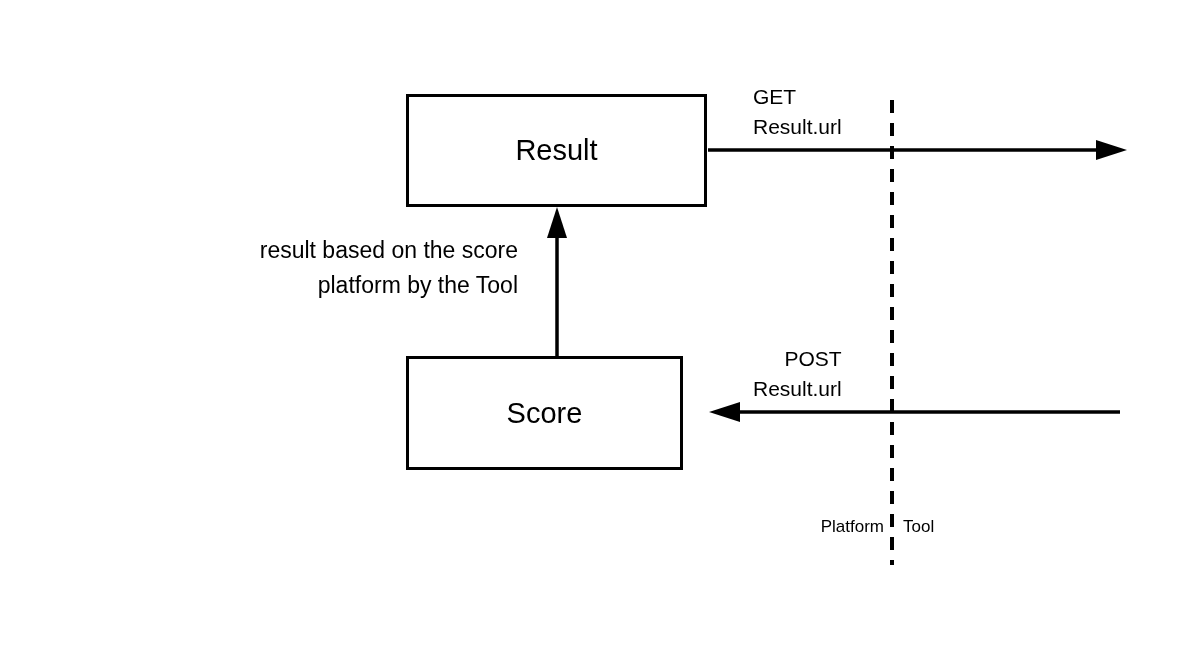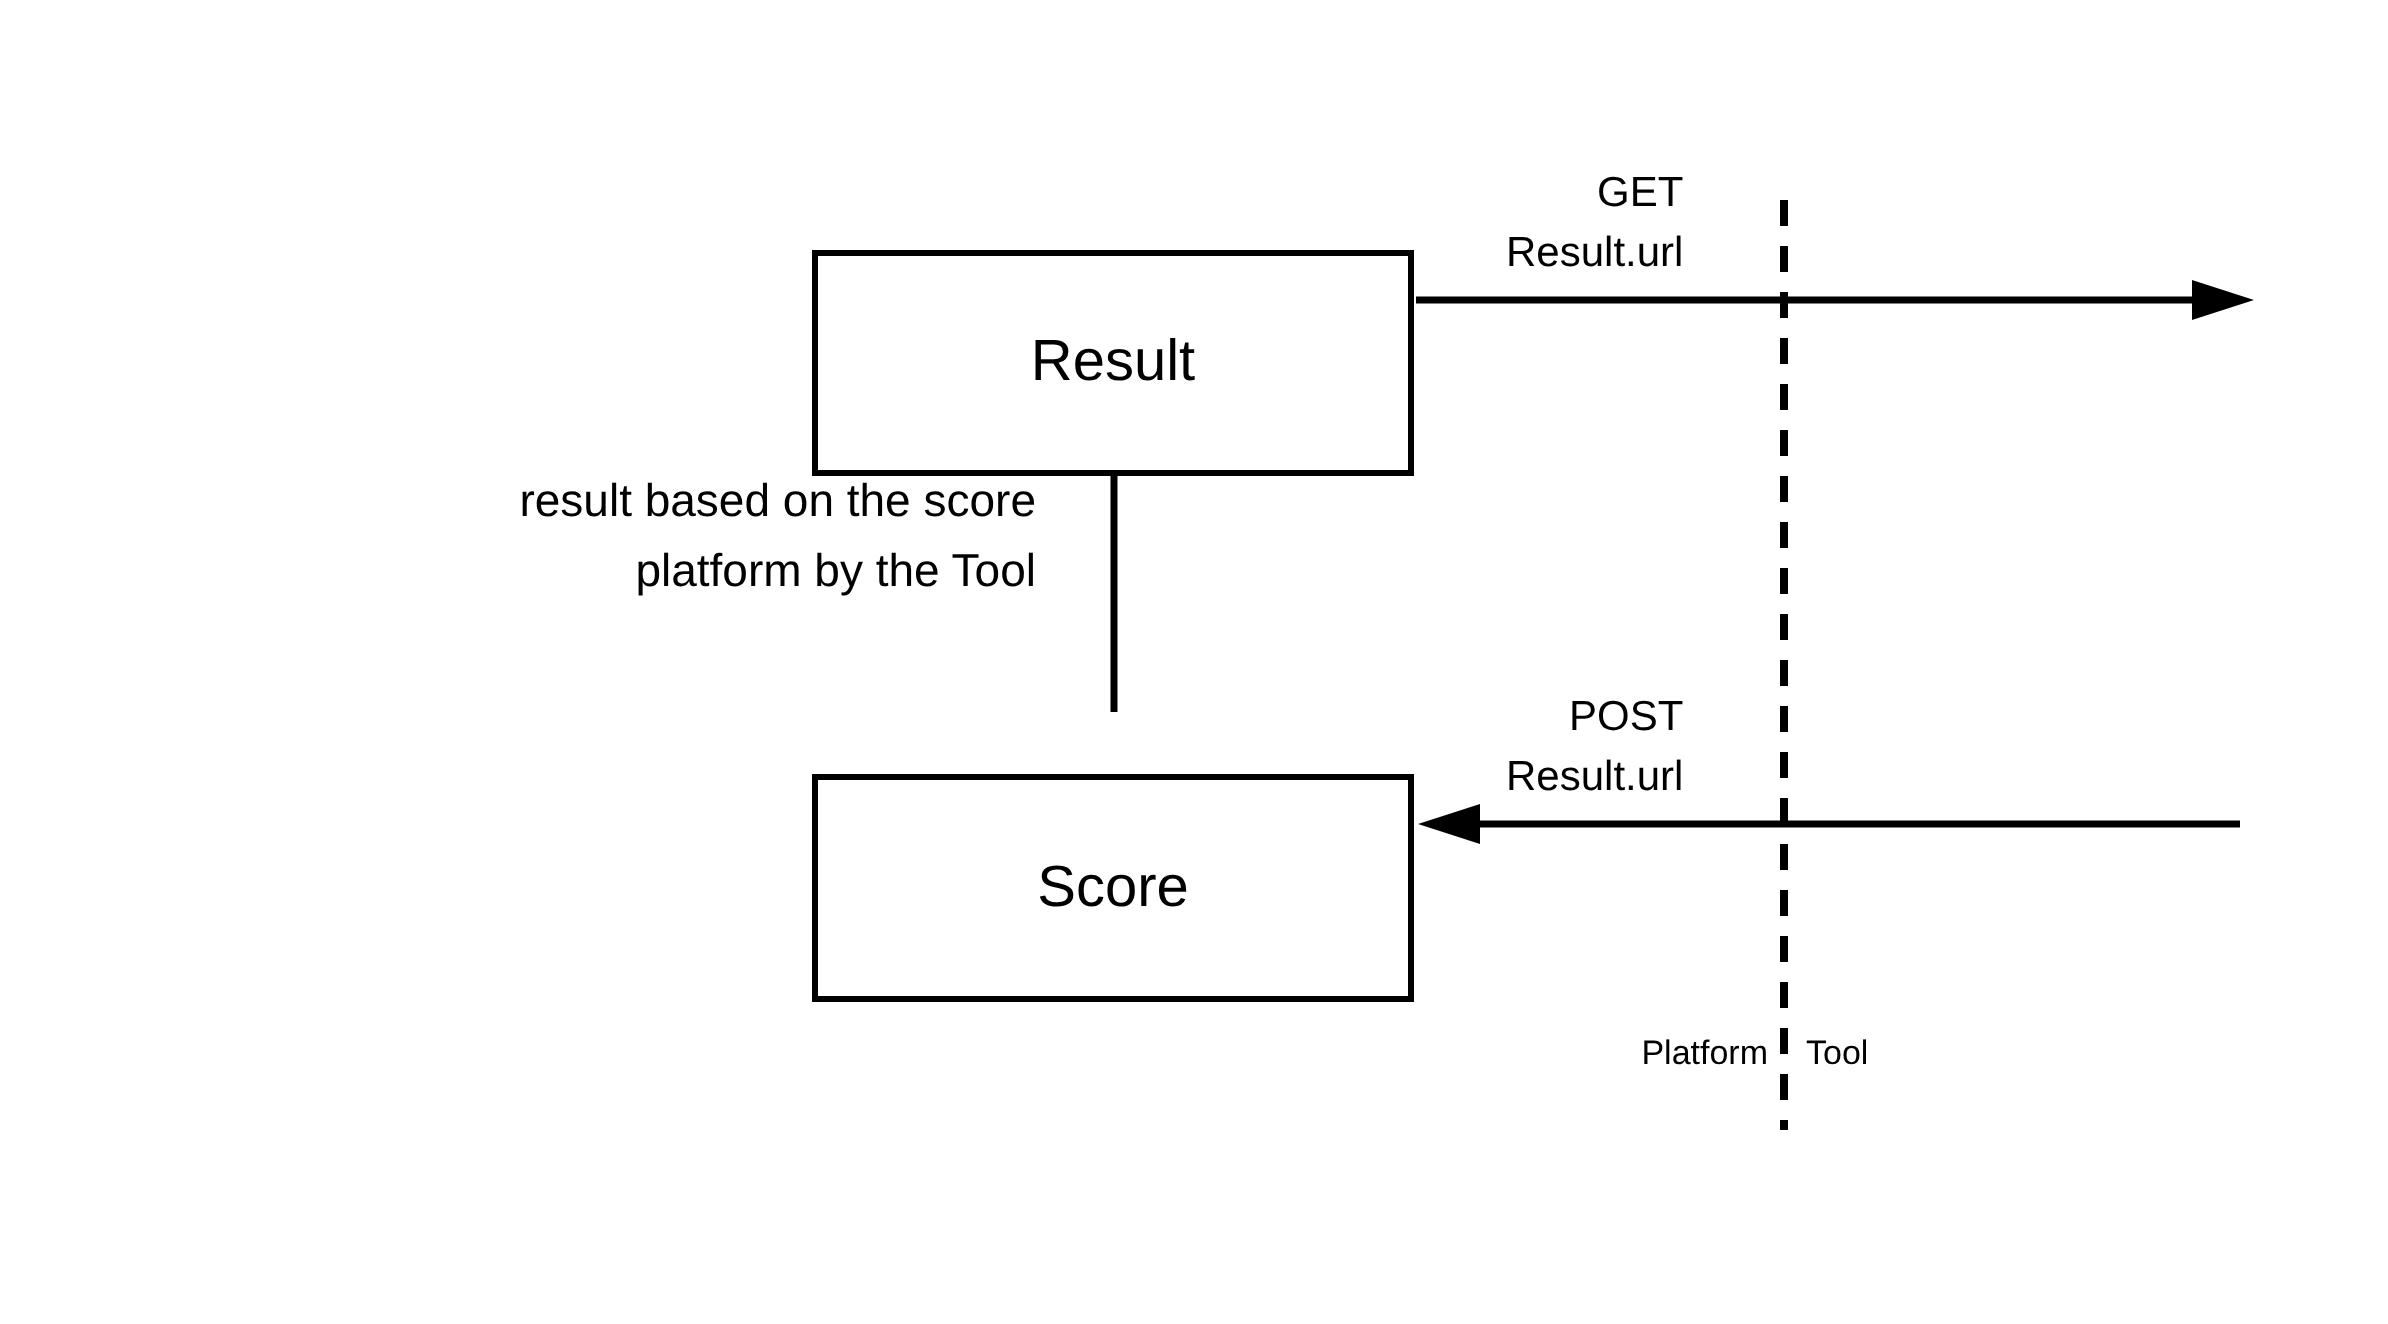--- a/index.html
+++ b/index.html
@@ -23,49 +23,47 @@
     height: 662px;
   }
   .node-box {
     position: absolute;
     border: 3px solid #000000;
     background: #ffffff;
     display: flex;
     align-items: center;
     justify-content: center;
     box-sizing: border-box;
-    margin-top: 31px;
   }
   .node-box .node-label {
     font-size: 29px;
     color: #000000;
   }
   .box-result {
     left: 406px;
     top: 94px;
     width: 301px;
     height: 113px;
   }
   .box-score {
     left: 406px;
     top: 356px;
-    width: 301px;
+    width: 277px;
     height: 114px;
   }
   .arrow-label {
     position: absolute;
     font-size: 21px;
     line-height: 30px;
     color: #000000;
     white-space: nowrap;
   }
   .label-get {
     left: 753px;
     top: 82px;
-    text-align: right;
   }
   .label-post {
     left: 753px;
     top: 344px;
     text-align: right;
   }
   .annotation {
     position: absolute;
     left: 110px;
     top: 233px;

